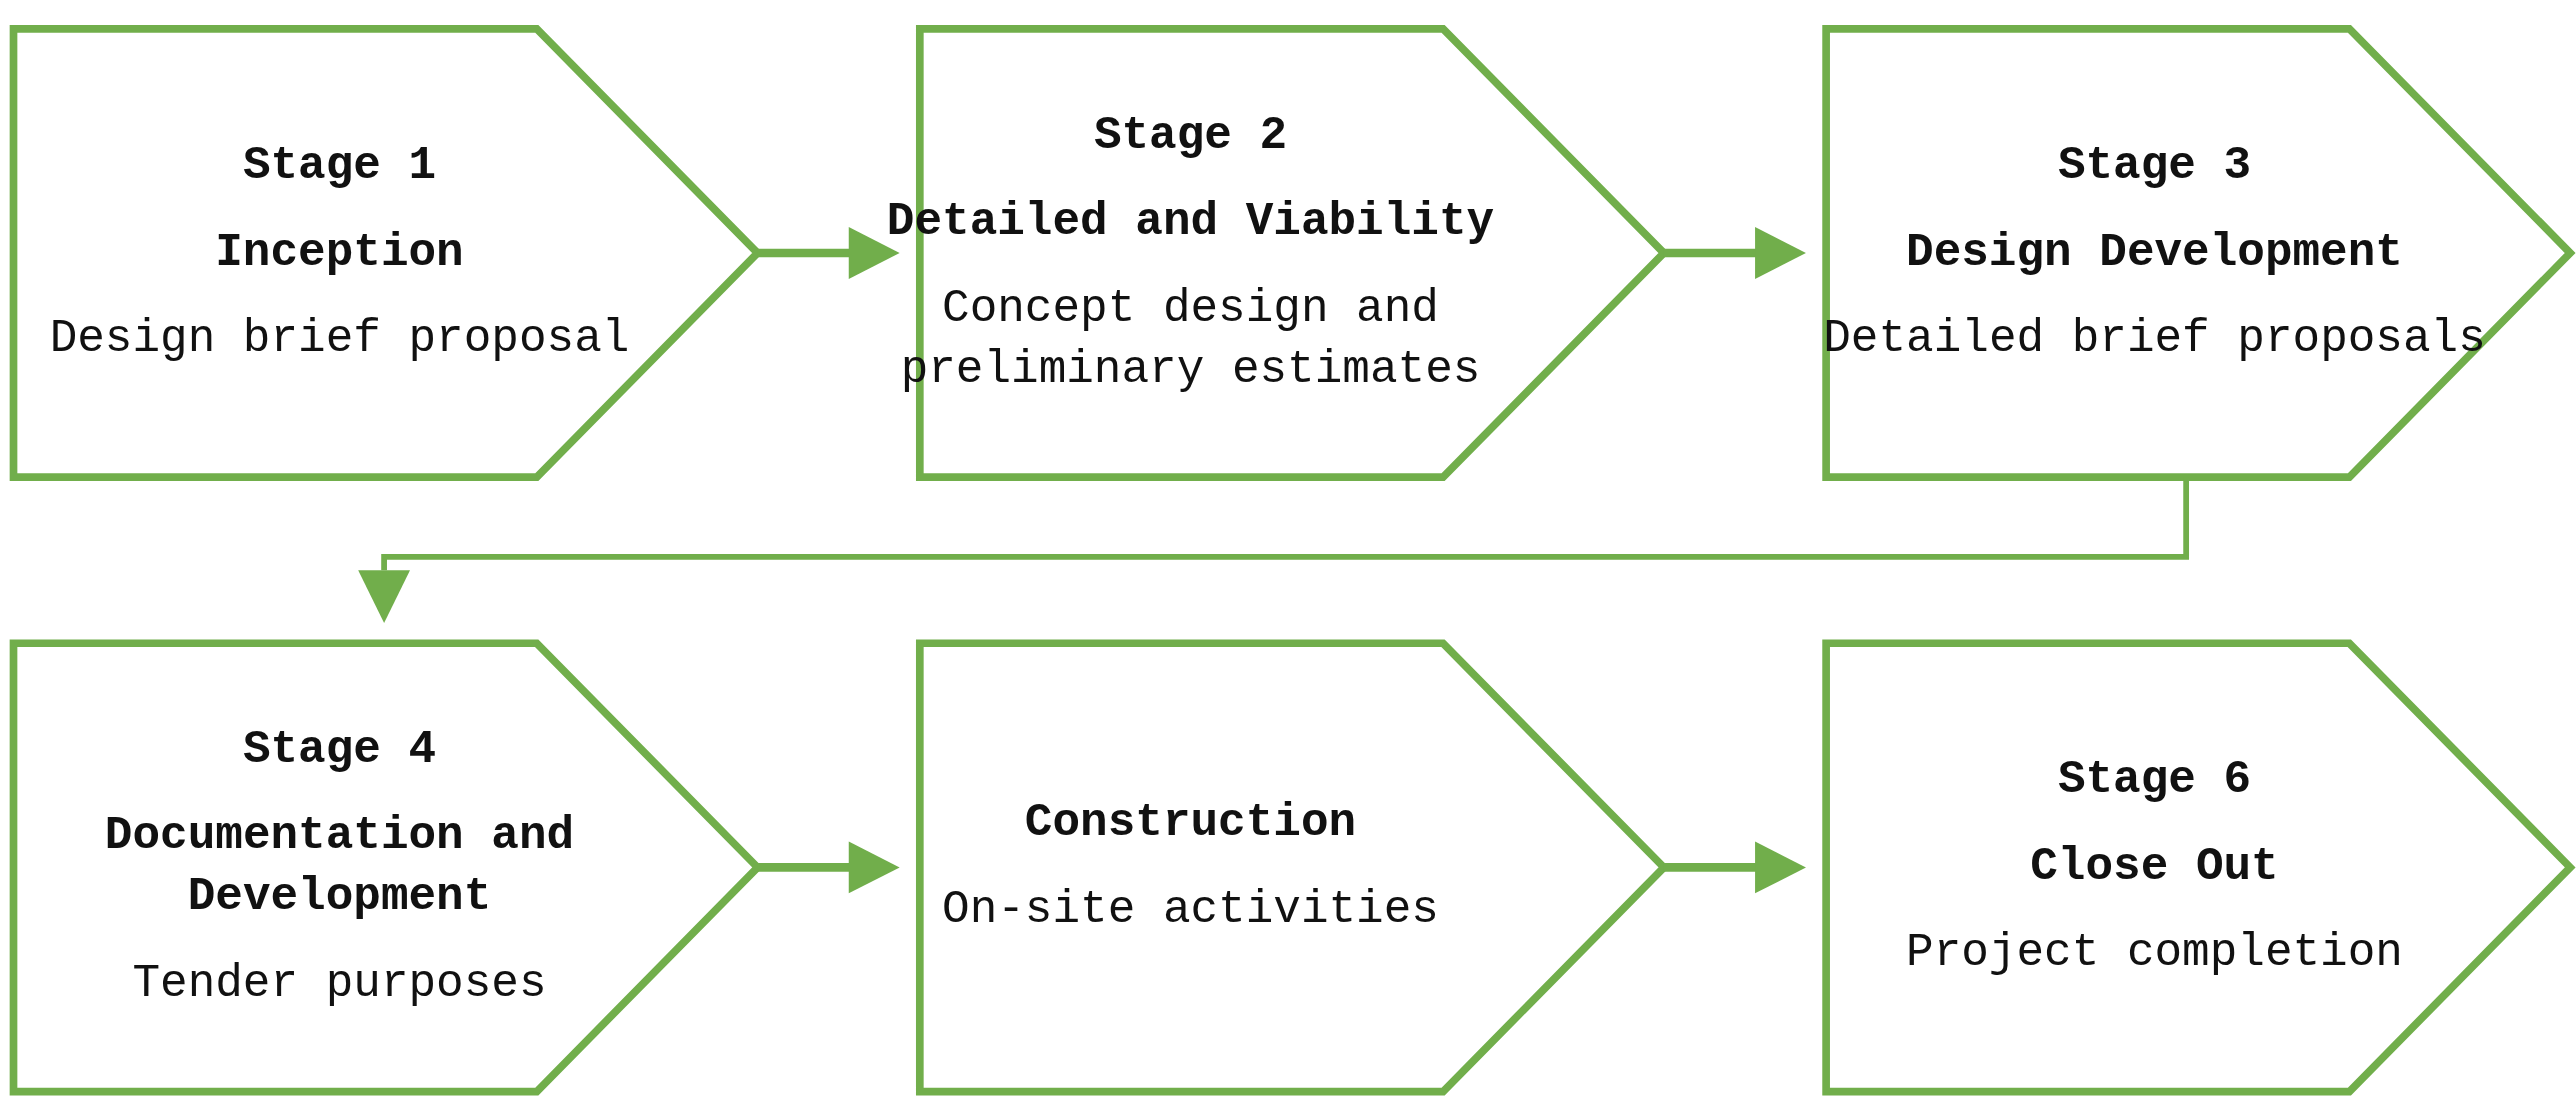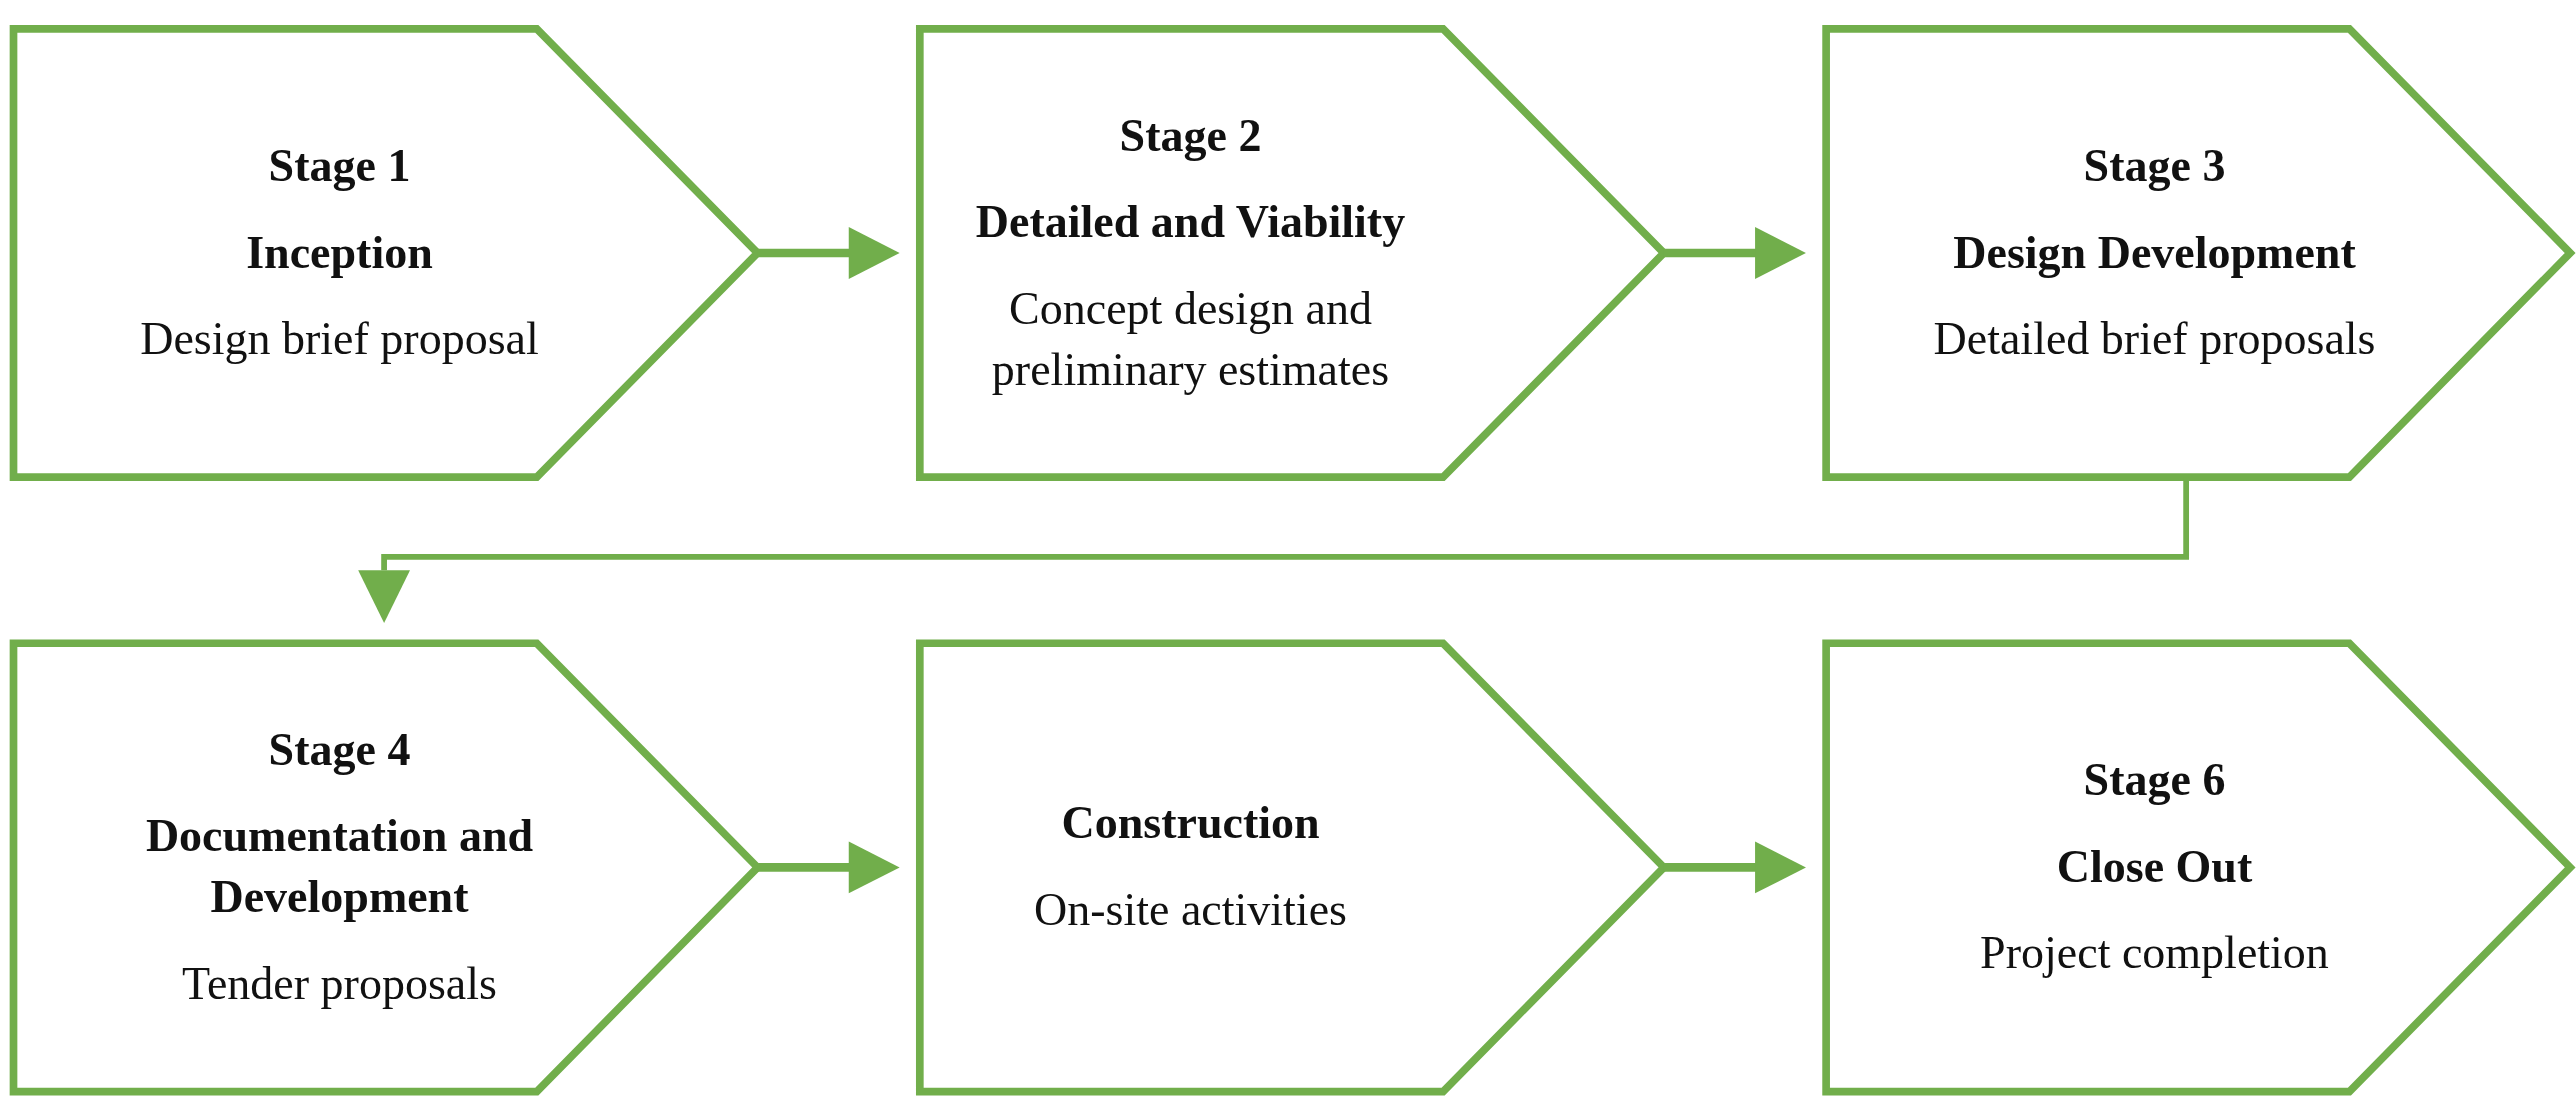--- a/index.html
+++ b/index.html
@@ -5,21 +5,21 @@
   html, body {
     margin: 0;
     padding: 0;
     background: #ffffff;
   }
   #canvas {
     position: relative;
     width: 2576px;
     height: 1106px;
     background: var(--bg, #ffffff);
-    font-family: Liberation Serif, serif;
+    font-family: Liberation Mono, monospace;
     overflow: hidden;
   }
   #diagram-svg {
     position: absolute;
     left: 0;
     top: 0;
     width: 2576px;
     height: 1106px;
   }
   .stage-shape {
@@ -148,21 +148,21 @@
       </div>
   </div>
 
   <div class="stage-text col-1 row-2">
     <div class="stage-label">Stage 4</div>
     <div class="stage-title">
         <div class="line">Documentation and</div>
         <div class="line">Development</div>
       </div>
     <div class="stage-desc">
-        <div class="line">Tender proposals</div>
+        <div class="line">Tender purposes</div>
       </div>
   </div>
 
   <div class="stage-text col-2 row-2">
     <div class="stage-title">
         <div class="line">Construction</div>
       </div>
     <div class="stage-desc">
         <div class="line">On-site activities</div>
       </div>

